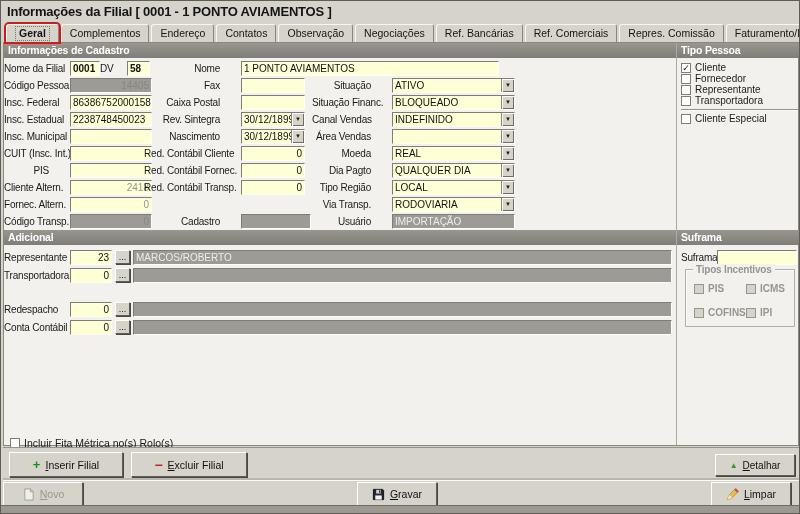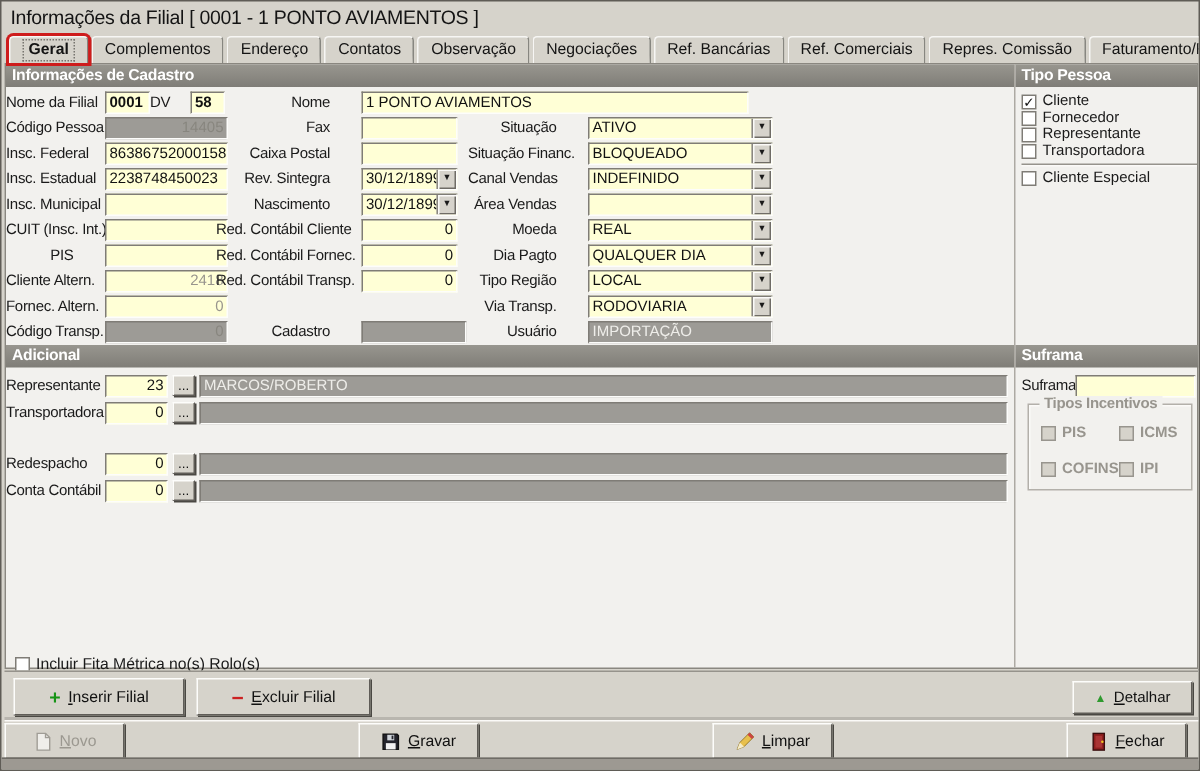--- a/index.html
+++ b/index.html
@@ -4,21 +4,21 @@
 <style>
   * { margin:0; padding:0; box-sizing:border-box; }
   html,body { background:#888; }
   body { font-family:"Liberation Sans","DejaVu Sans",sans-serif; }
   #window {
     position:relative; width:800px; height:514px; background:#d6d3cb;
     border:1px solid #5f5c56; overflow:hidden;
   }
   .titlebar {
     position:absolute; left:6px; top:2px; height:18px; line-height:18px;
-    font-size:13px; font-weight:normal; color:#141414; letter-spacing:-0.2px;
+    font-size:13px; font-weight:bold; color:#141414; letter-spacing:-0.2px;
   }
   
   .tabstrip { position:absolute; left:5px; top:22px; width:792px; height:19px; display:flex; align-items:flex-end; }
   .tab {
     height:18px; line-height:16px; padding:0 8px; margin-right:2px; white-space:nowrap;
     font-size:10.5px; color:#141414; background:#d6d3cb;
     border:1px solid #878680; border-bottom:none; border-top-color:#f7f6f4; border-left-color:#f7f6f4;
     border-radius:3px 3px 0 0;
   }
   .tab.active { font-weight:bold; box-shadow:0 0 0 2px #ce1c1c; position:relative; z-index:2; }
@@ -404,24 +404,16 @@
       <span class="accel">Gravar</span>
     </div>
     <div class="btn">
       <svg class="icon-svg" viewBox="0 0 14 14">
         <polygon points="1.5,12.5 3.5,7.5 10.5,0.5 13.5,3.5 6.5,10.5" fill="#e8c04c" stroke="#8a6d1f" stroke-width="0.6"></polygon>
         <polygon points="1.5,12.5 3.5,7.5 6.5,10.5" fill="#f6ecc9"></polygon>
         <polygon points="10.5,0.5 13.5,3.5 12,5 9,2" fill="#cc4444"></polygon>
       </svg>
       <span class="accel">Limpar</span>
     </div>
-    <div class="btn">
-      <svg class="icon-svg" viewBox="0 0 14 14">
-        <rect x="3" y="1" width="8" height="12" fill="#8e1f1f" stroke="#3a0d0d"></rect>
-        <rect x="4.6" y="2.8" width="4.8" height="8.4" fill="#aa3434"></rect>
-        <circle cx="9.6" cy="7" r="0.9" fill="#f0c420"></circle>
-      </svg>
-      <span class="accel">Fechar</span>
-    </div>
   </div>
 
   <div class="bottom-edge"></div>
 </div>
 
 </body></html>

